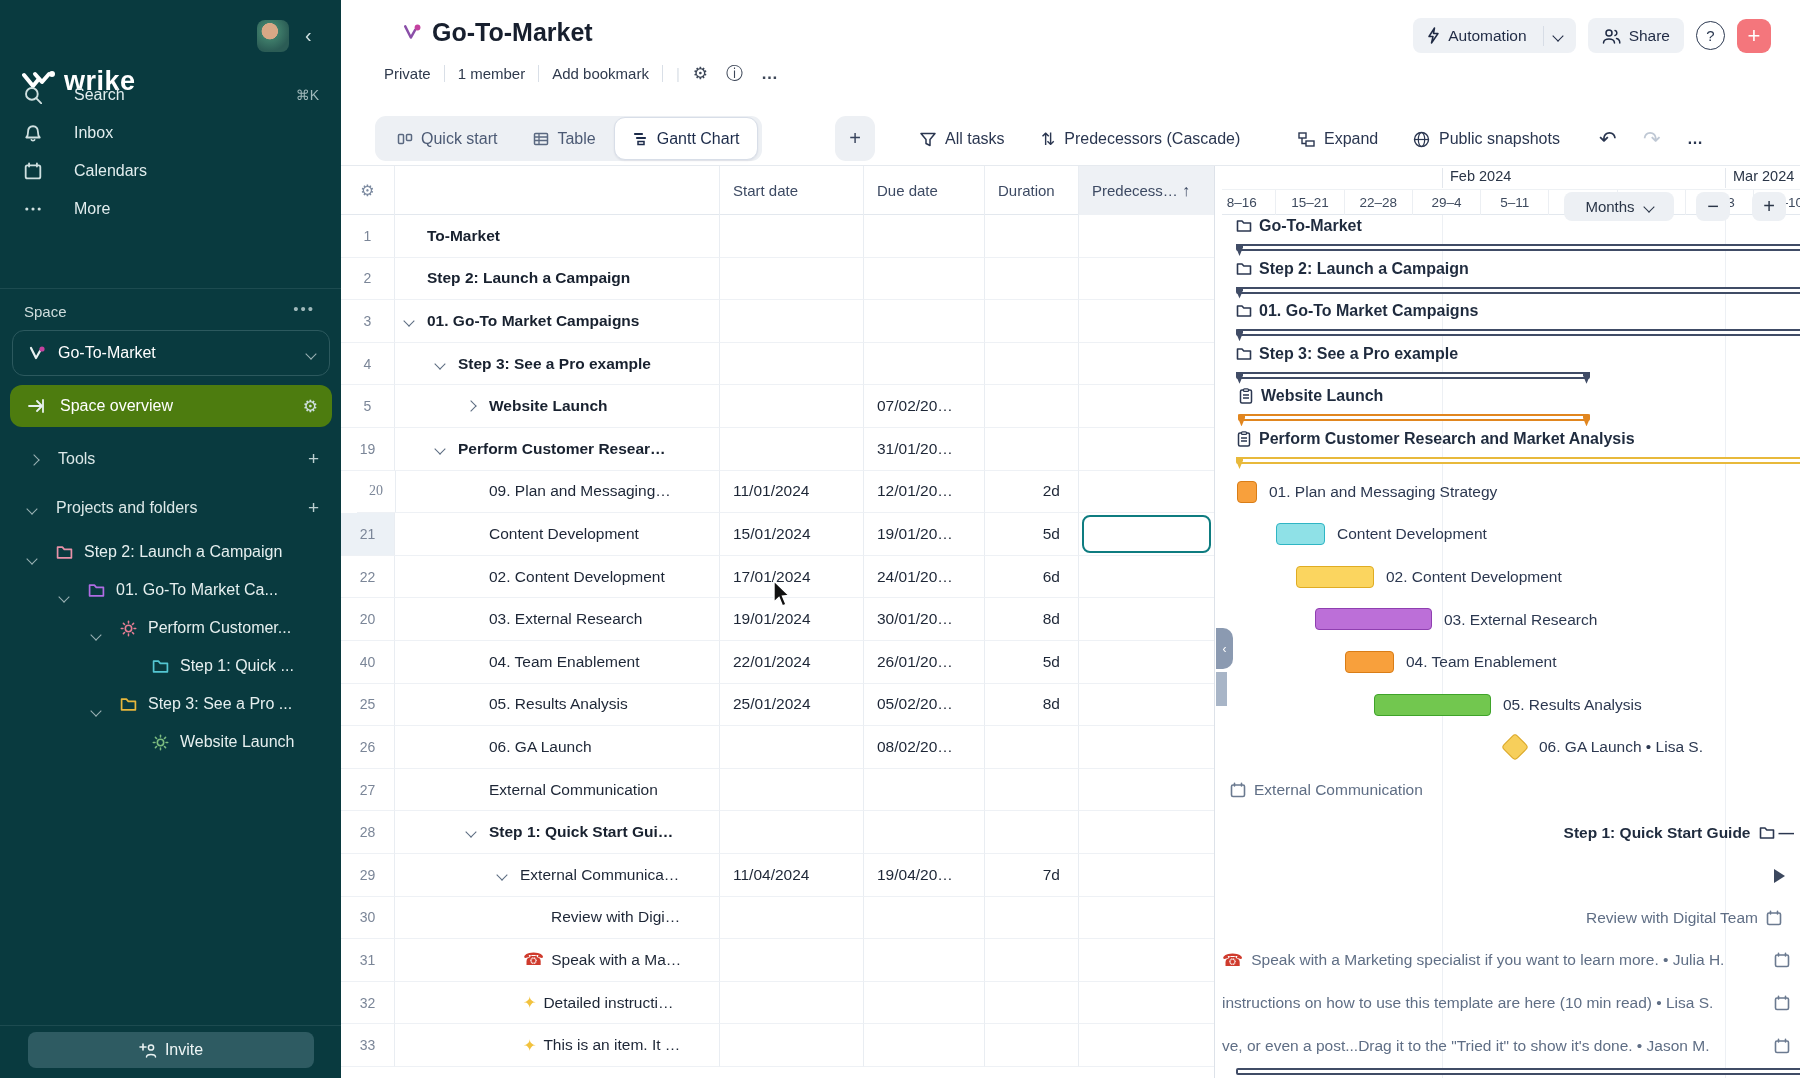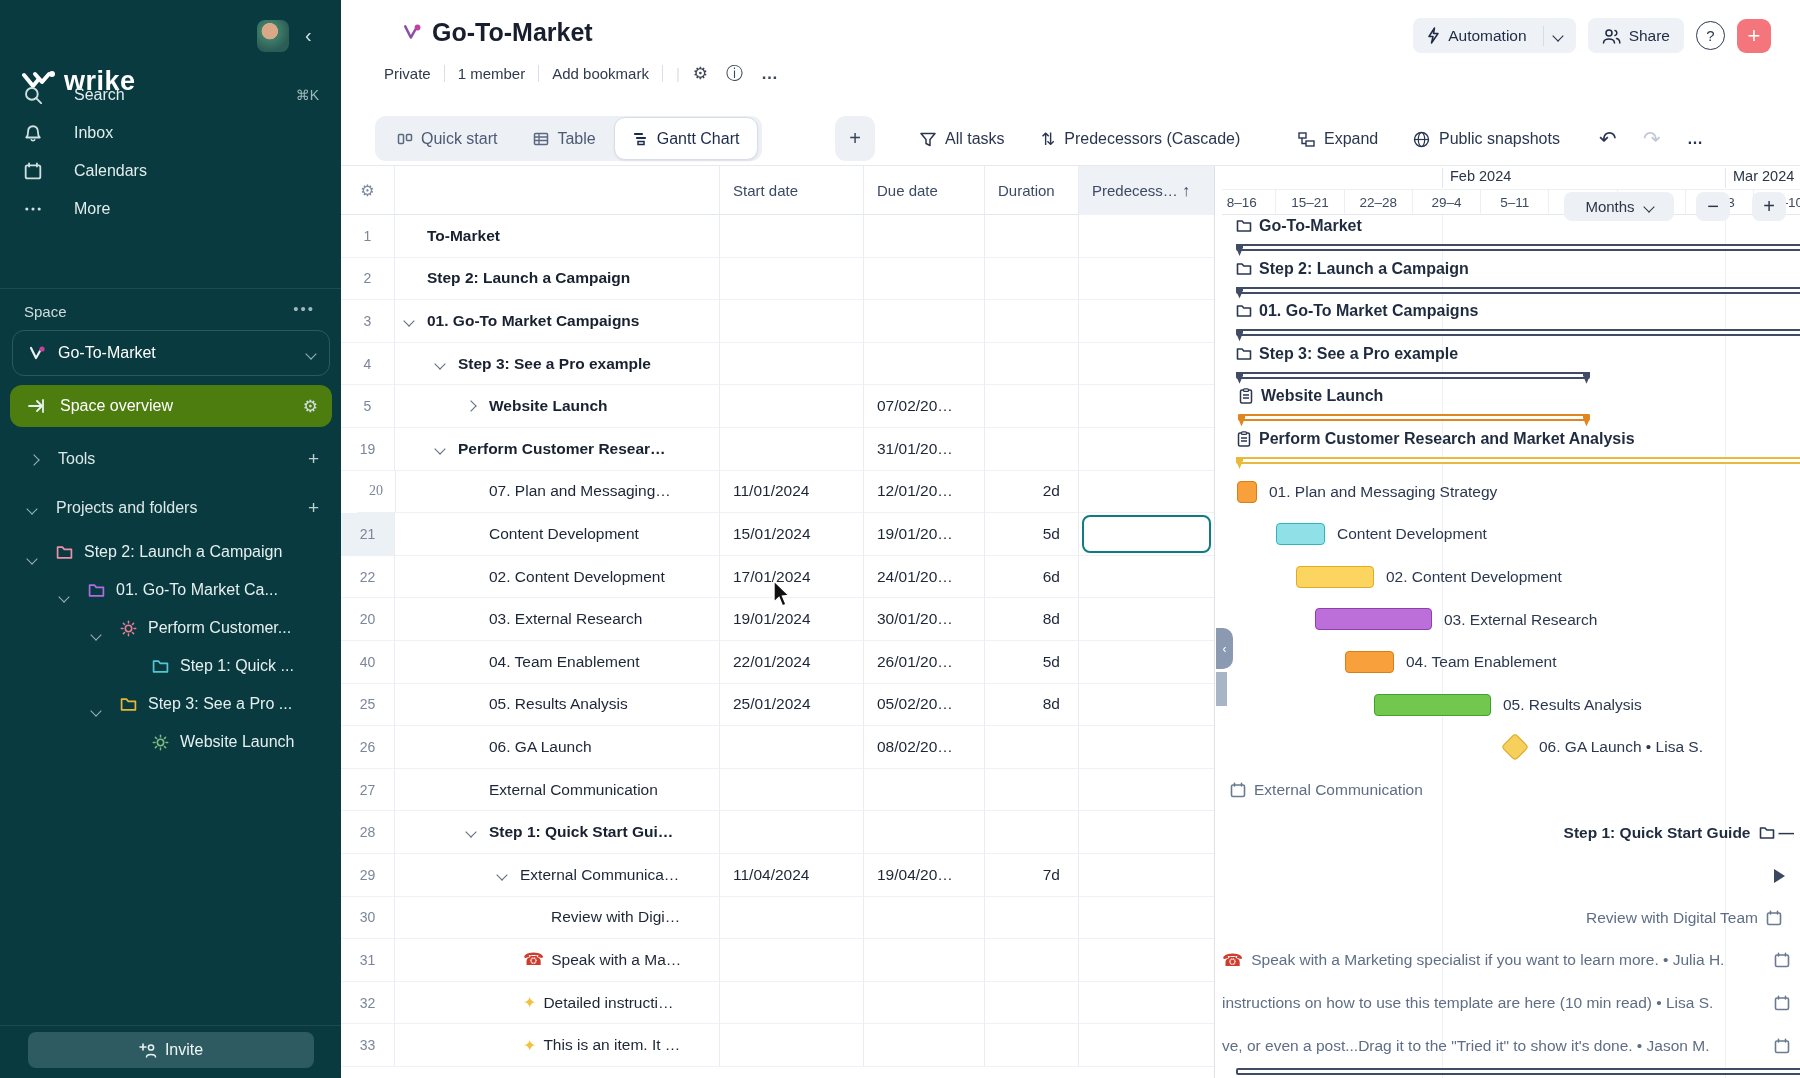--- a/index.html
+++ b/index.html
@@ -455,21 +455,21 @@
                 <span>Perform Customer Resear…</span>
               </div>
     <div class="td" style="left:379px;width:144px;padding-left:13px"></div>
     <div class="td" style="left:523px;width:121px;padding-left:13px">31/01/20…</div>
     <div class="td" style="left:644px;width:94px;justify-content:flex-end;padding-right:18px"></div>
     <div class="td" style="left:738px;width:136px"></div>
             </div>
             <div class="tr" style="top: 304.6px;">
               <div class="td num" style="left:16px;width:39px;font-family:Liberation Serif, serif;">20</div>
     <div class="td " style="left:54px;width:325px;padding-left:94px;position:absolute">
-                <span>07. Plan and Messaging…</span>
+                <span>09. Plan and Messaging…</span>
               </div>
     <div class="td" style="left:379px;width:144px;padding-left:13px">11/01/2024</div>
     <div class="td" style="left:523px;width:121px;padding-left:13px">12/01/20…</div>
     <div class="td" style="left:644px;width:94px;justify-content:flex-end;padding-right:18px">2d</div>
     <div class="td" style="left:738px;width:136px"></div>
             </div>
             <div class="tr" style="top: 347.2px;">
               <div class="td num" style="left:0;width:54px;background:#ecf1f6;">21</div>
     <div class="td " style="left:54px;width:325px;padding-left:94px;position:absolute">
                 <span>Content Development</span>

